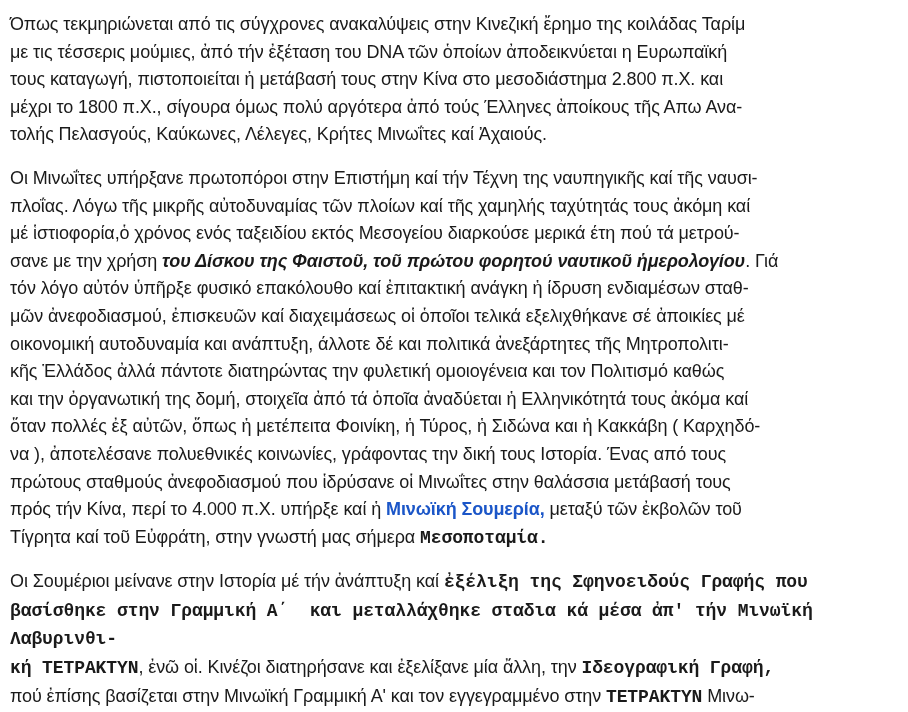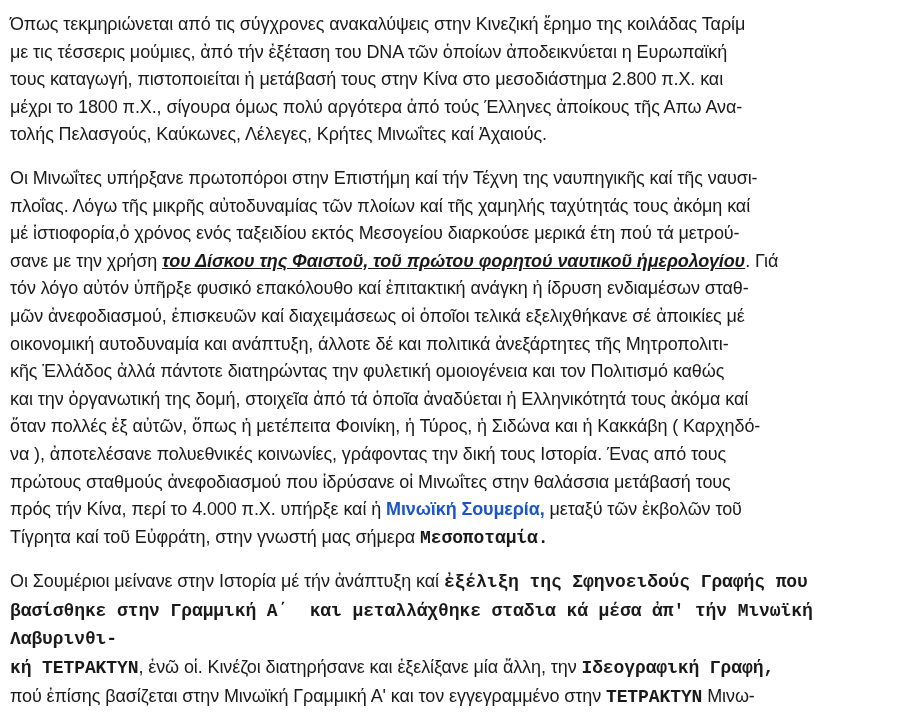--- a/index.html
+++ b/index.html
@@ -21,21 +21,21 @@
     font-size: 18px;
     line-height: 27.6px;
     letter-spacing: -0.1px;
     text-align: left;
   }
   .para {
     margin: 0 0 16px 0;
   }
   .r-n  { font-weight: normal; font-style: normal; }
   .r-b  { font-weight: bold;   font-style: normal; font-family: Liberation Mono, monospace; }
-  .r-bi { font-weight: bold;   font-style: italic; text-decoration: underline; }
+  .r-bi { font-weight: bold;   font-style: italic; }
   .r-link { font-weight: bold; font-style: normal; cursor: pointer; }
 </style>
 </head>
 <body>
 
 <div class="document" style="color: rgb(26, 26, 26);">
     <p class="para"><span class="r-n">Όπως τεκμηριώνεται από τις σύγχρονες ανακαλύψεις στην Κινεζική ἔρημο της κοιλάδας Ταρίμ</span><br><span class="r-n">με τις τέσσερις μούμιες, ἀπό τήν ἐξέταση του DNA τῶν ὁποίων ἀποδεικνύεται η Ευρωπαϊκή</span><br><span class="r-n">τους καταγωγή, πιστοποιείται ἡ μετάβασή τους στην Κίνα στο μεσοδιάστημα 2.800 π.Χ. και</span><br><span class="r-n">μέχρι το 1800 π.Χ., σίγουρα όμως πολύ αργότερα ἀπό τούς Έλληνες ἀποίκους τῆς Απω Ανα-</span><br><span class="r-n">τολής Πελασγούς, Καύκωνες, Λέλεγες, Κρήτες Μινωΐτες καί Ἀχαιούς.</span></p>
     <p class="para"><span class="r-n">Οι Μινωΐτες υπήρξανε πρωτοπόροι στην Επιστήμη καί τήν Τέχνη της ναυπηγικῆς καί τῆς ναυσι-</span><br><span class="r-n">πλοΐας. Λόγω τῆς μικρῆς αὐτοδυναμίας τῶν πλοίων καί τῆς χαμηλής ταχύτητάς τους ἀκόμη καί</span><br><span class="r-n">μέ ἱστιοφορία,ὁ χρόνος ενός ταξειδίου εκτός Μεσογείου διαρκούσε μερικά έτη πού τά μετρού-</span><br><span class="r-n">σανε με την χρήση </span><span class="r-bi">του Δίσκου της Φαιστοῦ, τοῦ πρώτου φορητού ναυτικοῦ ἡμερολογίου</span><span class="r-n">. Γιά</span><br><span class="r-n">τόν λόγο αὐτόν ὑπῆρξε φυσικό επακόλουθο καί ἐπιτακτική ανάγκη ἡ ίδρυση ενδιαμέσων σταθ-</span><br><span class="r-n">μῶν ἀνεφοδιασμού, ἐπισκευῶν καί διαχειμάσεως οἱ ὁποῖοι τελικά εξελιχθήκανε σέ ἀποικίες μέ</span><br><span class="r-n">οικονομική αυτοδυναμία και ανάπτυξη, άλλοτε δέ και πολιτικά ἀνεξάρτητες τῆς Μητροπολιτι-</span><br><span class="r-n">κῆς Ἑλλάδος ἀλλά πάντοτε διατηρώντας την φυλετική ομοιογένεια και τον Πολιτισμό καθώς</span><br><span class="r-n">και την ὀργανωτική της δομή, στοιχεῖα ἀπό τά ὁποῖα ἀναδύεται ἡ Ελληνικότητά τους ἀκόμα καί</span><br><span class="r-n">ὅταν πολλές ἐξ αὐτῶν, ὅπως ἡ μετέπειτα Φοινίκη, ἡ Τύρος, ἡ Σιδώνα και ἡ Κακκάβη ( Καρχηδό-</span><br><span class="r-n">να ), ἀποτελέσανε πολυεθνικές κοινωνίες, γράφοντας την δική τους Ιστορία. Ένας από τους</span><br><span class="r-n">πρώτους σταθμούς ἀνεφοδιασμού που ἱδρύσανε οἱ Μινωΐτες στην θαλάσσια μετάβασή τους</span><br><span class="r-n">πρός τήν Κίνα, περί το 4.000 π.Χ. υπήρξε καί ἡ </span><span class="r-link" style="color: rgb(27, 86, 200);">Μινωϊκή Σουμερία,</span><span class="r-n"> μεταξύ τῶν ἐκβολῶν τοῦ</span><br><span class="r-n">Τίγρητα καί τοῦ Εὐφράτη, στην γνωστή μας σήμερα </span><span class="r-b">Μεσοποταμία.</span></p>
     <p class="para"><span class="r-n">Οι Σουμέριοι μείνανε στην Ιστορία μέ τήν ἀνάπτυξη καί </span><span class="r-b">ἐξέλιξη της Σφηνοειδούς Γραφής που</span><br><span class="r-b">βασίσθηκε στην Γραμμική Α΄&nbsp; και μεταλλάχθηκε σταδια κά μέσα ἀπ' τήν Μινωϊκή Λαβυρινθι-</span><br><span class="r-b">κή ΤΕΤΡΑΚΤΥΝ</span><span class="r-n">, ἐνῶ οἱ. Κινέζοι διατηρήσανε και ἐξελίξανε μία ἄλλη, την </span><span class="r-b">Ιδεογραφική Γραφή,</span><br><span class="r-n">πού ἐπίσης βασίζεται στην Μινωϊκή Γραμμική Α' και τον εγγεγραμμένο στην </span><span class="r-b">ΤΕΤΡΑΚΤΥΝ</span><span class="r-n"> Μινω-</span><br><span class="r-n">ϊκό Ημερολογιακό Ἄβακα και τον Μινωϊκό Λαβύρινθο.</span></p>
   </div>

